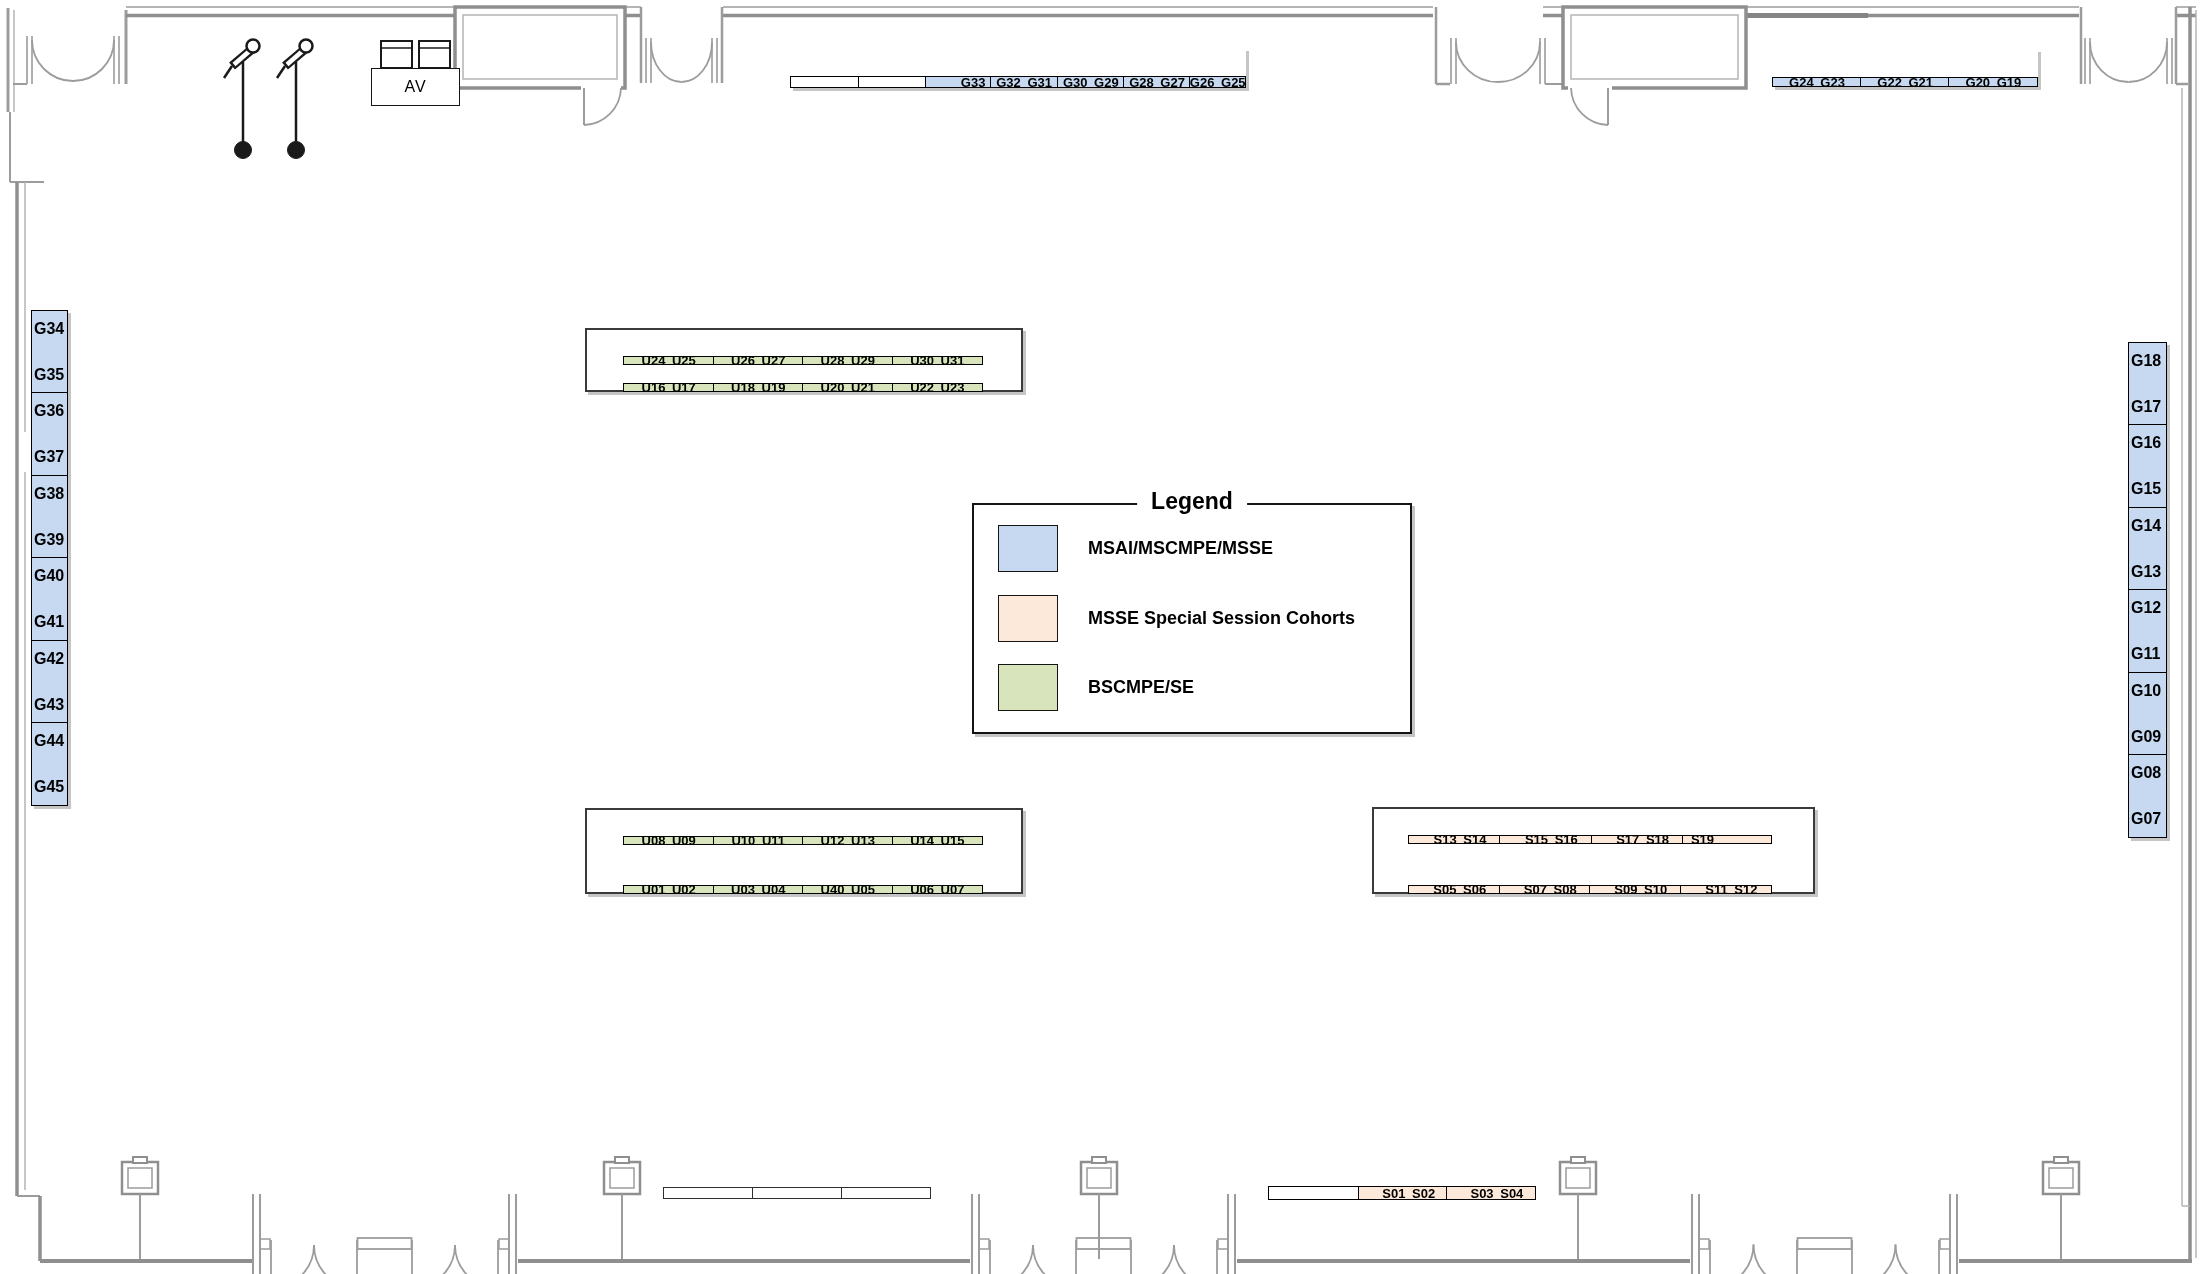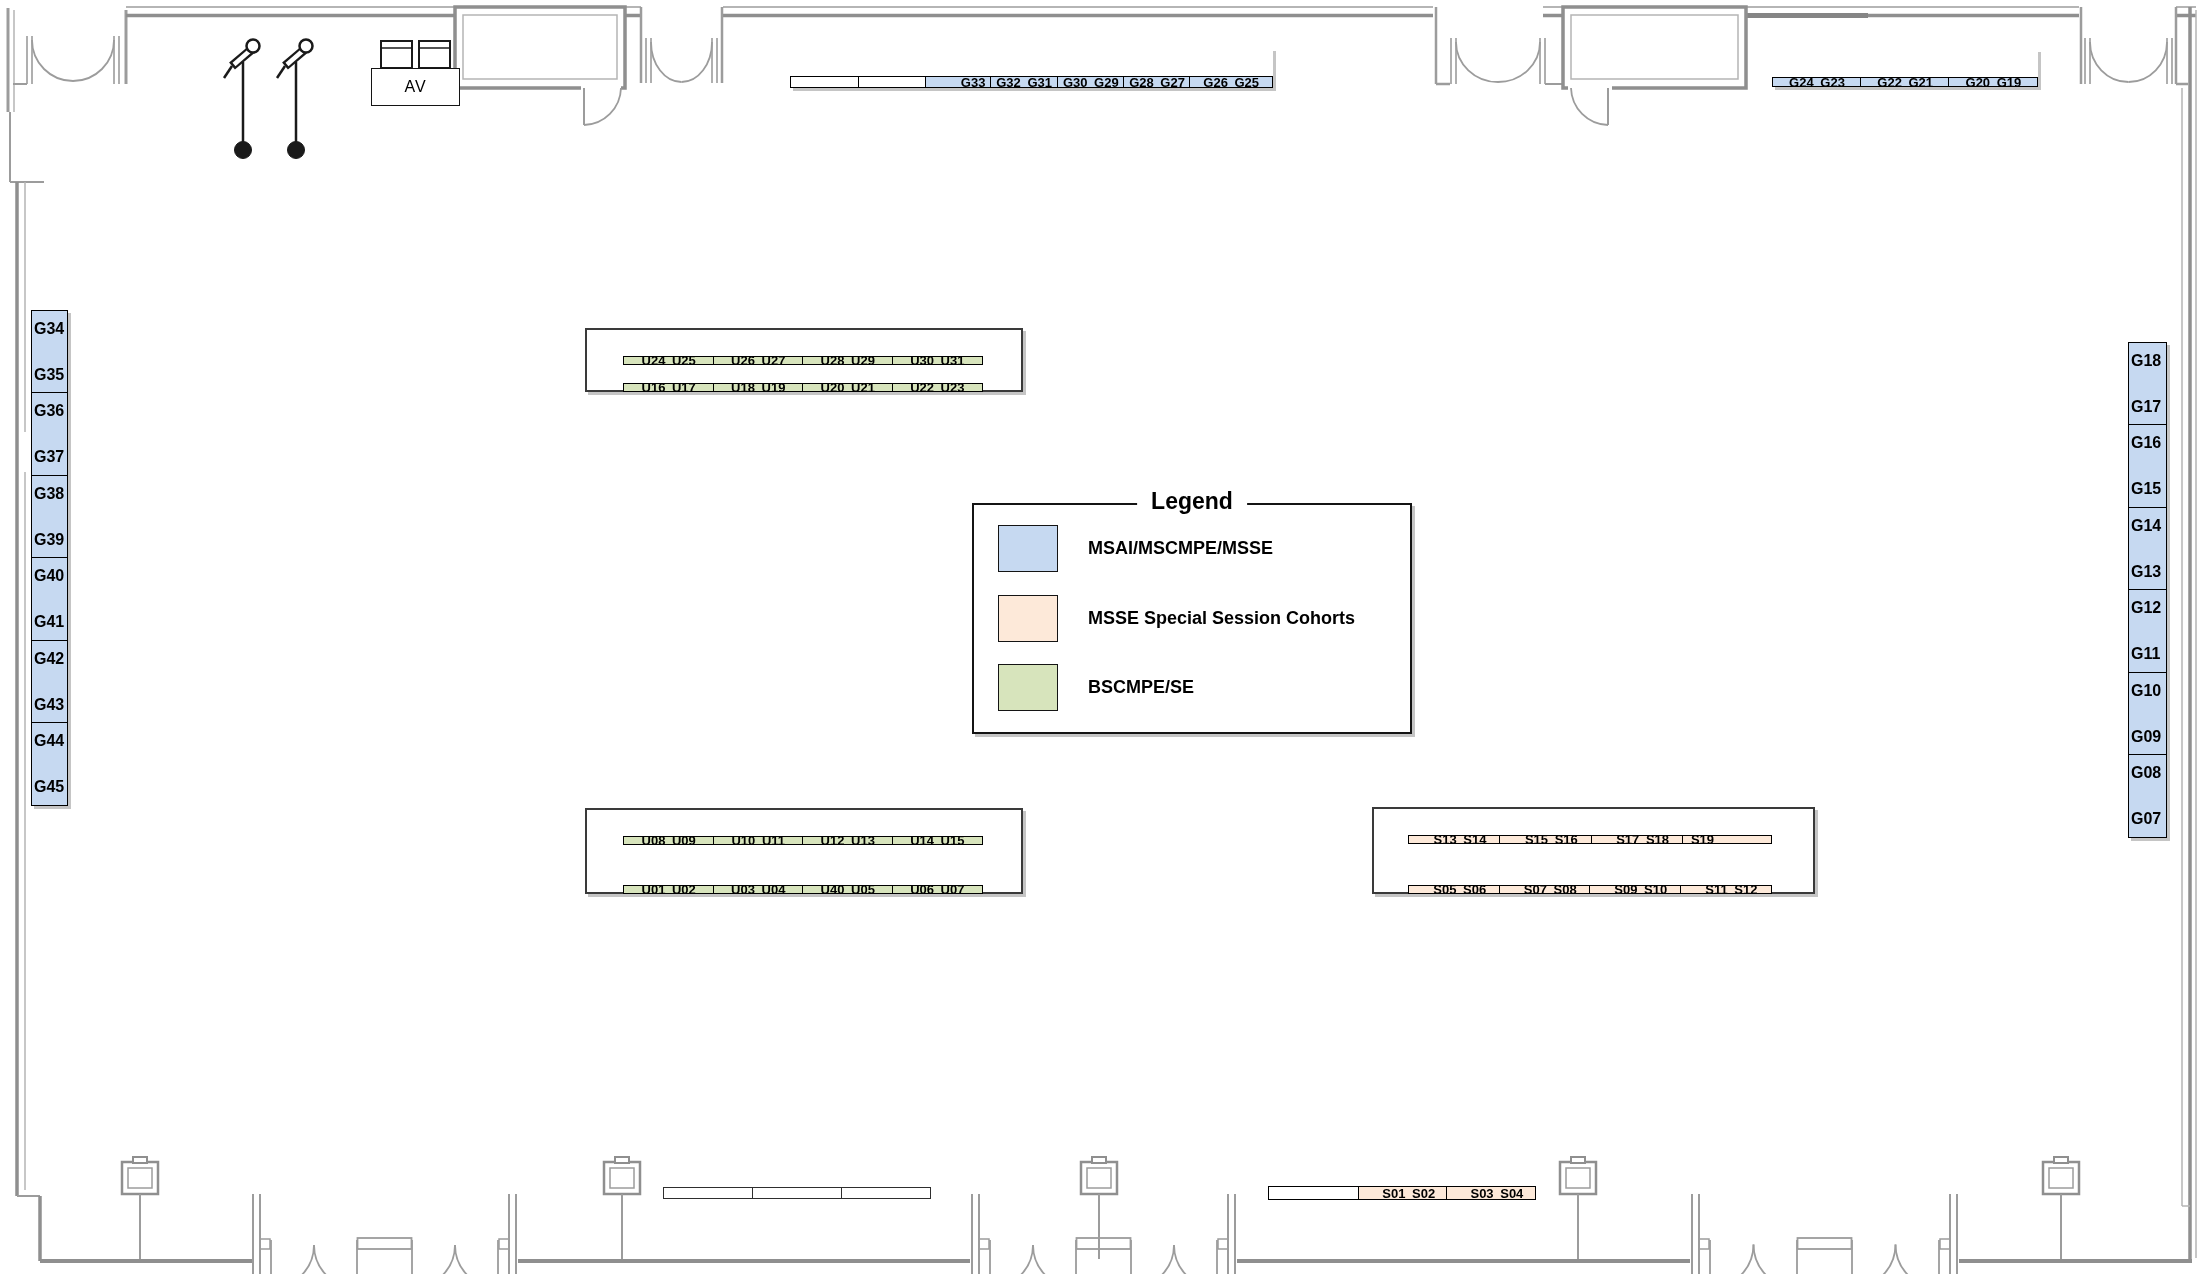--- a/index.html
+++ b/index.html
@@ -198,21 +198,21 @@
     <span>AV</span>
   </div>
 
   <div class="cellrow shadow" style="left:790px;top:48px;height:40px;">
     <div class="cell" style="width:70px"></div>
     <div class="cell" style="width:69px"></div>
     <div class="cell c-blue ar" style="width:66px">G33</div>
     <div class="cell c-blue" style="width:69px">G32 G31</div>
     <div class="cell c-blue" style="width:68px">G30 G29</div>
     <div class="cell c-blue" style="width:68px">G28 G27</div>
-    <div class="cell c-blue" style="width:84px">G26 G25</div>
+    <div class="cell c-blue" style="width:57px">G26 G25</div>
   </div>
 
   <div class="cellrow shadow" style="left:1772px;top:49px;height:38px;">
     <div class="cell c-blue" style="width:90px">G24 G23</div>
     <div class="cell c-blue" style="width:90px">G22 G21</div>
     <div class="cell c-blue" style="width:90px">G20 G19</div>
   </div>
 
   <div class="wallcol shadow" style="left:31px;top:310px;width:37px;">
     <div class="colbox" style="height:84px">

